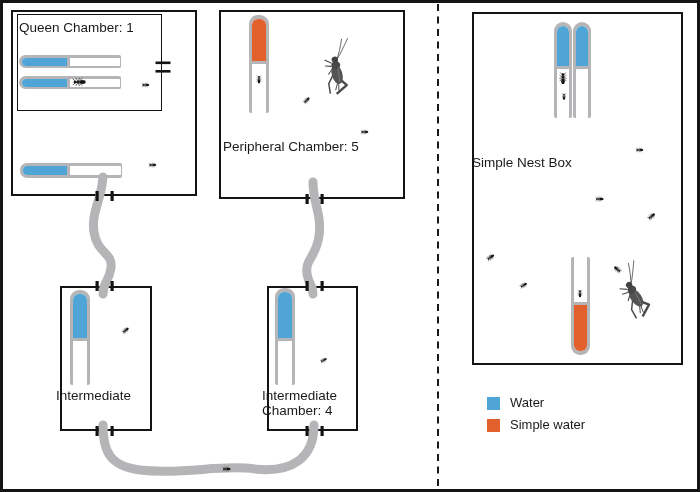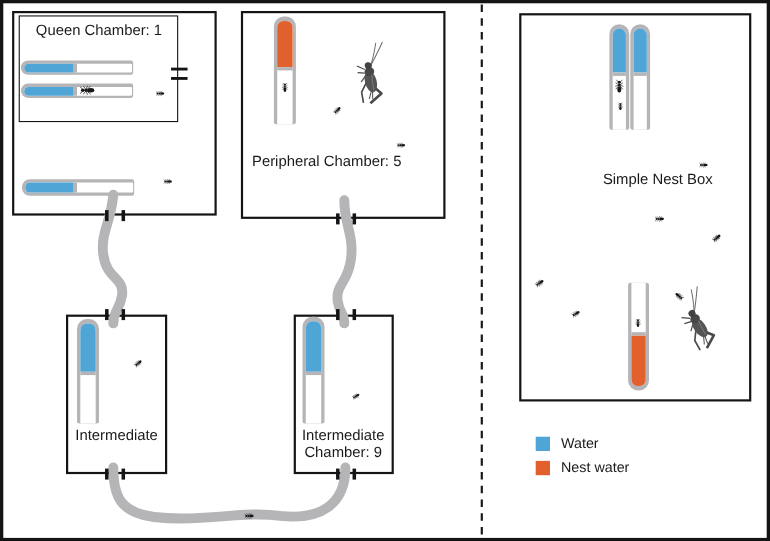--- a/index.html
+++ b/index.html
@@ -3,21 +3,21 @@
 <meta charset="utf-8">
 <style>
   html,body{margin:0;padding:0;background:#e8e8e8}
   #canvas{
     position:relative;width:700px;height:492px;background:#ffffff;
     font-family:"Liberation Sans",sans-serif;color:#1a1a1a;overflow:hidden;
   }
   #frame{position:absolute;inset:0;border:3px solid #141414;pointer-events:none;z-index:60}
   .box{position:absolute;border:2px solid #141414;box-sizing:border-box;background:transparent}
   .box.thin{border-width:1.5px}
-  .chamber-label{position:absolute;text-align:center;font-size:13.5px;line-height:15px;white-space:nowrap}
+  .chamber-label{position:absolute;text-align:left;font-size:13.5px;line-height:15px;white-space:nowrap}
   .legend-label{position:absolute;font-size:13px;line-height:14px;white-space:nowrap}
   .legend-swatch{position:absolute;width:13px;height:13px}
   .tube{position:absolute;background:#b5b5b7;z-index:10}
   .tube .bore{position:absolute;background:#ffffff}
   .tube .water{position:absolute}
   
   .tube-h{border-radius:7px 2px 2px 7px}
   .tube-h .bore{top:2.5px;bottom:2.5px;left:3px;right:1px;border-radius:4px 1px 1px 4px}
   .tube-h .water{top:2.5px;bottom:2.5px;left:3px;width:45px;border-radius:4px 0 0 4px}
   .tube-h .water::after{content:"";position:absolute;right:-2.5px;top:0;bottom:0;width:2.5px;background:#b5b5b7}
@@ -41,27 +41,27 @@
 <div id="canvas">
 
   <div class="box" style="left:11px;top:10px;width:186px;height:186px"></div>
   <div class="box thin" style="left:17px;top:14px;width:145px;height:97px"></div>
   <div class="box" style="left:219px;top:10px;width:186px;height:189px"></div>
   <div class="box" style="left:60px;top:286px;width:92px;height:145px"></div>
   <div class="box" style="left:267px;top:286px;width:91px;height:145px"></div>
   <div class="box" style="left:472px;top:12px;width:211px;height:353px"></div>
 
   <div class="chamber-label" style="left:19px;top:20px;width:142px">Queen Chamber: 1</div>
-  <div class="chamber-label" style="left:204px;top:139px;width:186px">Peripheral Chamber: 5</div>
+  <div class="chamber-label" style="left:223px;top:139px;width:186px">Peripheral Chamber: 5</div>
   <div class="chamber-label" style="left:56px;top:388px;width:100px">
     <div>Intermediate</div>
   </div>
   <div class="chamber-label" style="left:262px;top:388px;width:100px">
     <div>Intermediate</div>
-    <div>Chamber: 9</div>
+    <div>Chamber: 4</div>
   </div>
   <div class="chamber-label" style="left:472px;top:155px;width:252px">Simple Nest Box</div>
 
   <div class="tube tube-h" style="left:19px;top:55px;width:102px;height:13px">
     <div class="bore"></div>
     <div class="water" style="background: rgb(79, 165, 214);"></div>
   </div>
   <div class="tube tube-h" style="left:19px;top:76px;width:102px;height:13px">
     <div class="bore"></div>
     <div class="water" style="background: rgb(79, 165, 214);"></div>
@@ -97,21 +97,21 @@
   </div>
 
   <div class="tube tube-vb" style="left:571px;top:257px;width:19px;height:98px">
     <div class="bore"></div>
     <div class="water" style="height: 46px; background: rgb(226, 96, 44);"></div>
   </div>
 
   <div class="legend-swatch" style="left: 487px; top: 397px; background: rgb(79, 165, 214);"></div>
   <div class="legend-label" style="left:510px;top:396px">Water</div>
   <div class="legend-swatch" style="left: 487px; top: 419px; background: rgb(226, 96, 44);"></div>
-  <div class="legend-label" style="left:510px;top:418px">Nest water</div>
+  <div class="legend-label" style="left:510px;top:418px">Simple water</div>
 
   <svg id="overlay" width="700" height="492" viewBox="0 0 700 492" xmlns="http://www.w3.org/2000/svg" xmlns:xlink="http://www.w3.org/1999/xlink">
     <defs>
       <g id="ant">
         <g stroke="#161616" stroke-width="0.7" fill="none">
           <line x1="-2" y1="-0.5" x2="-4.5" y2="-4"></line>
           <line x1="-2" y1="-0.5" x2="-0.5" y2="-4.3"></line>
           <line x1="-1.6" y1="-0.3" x2="2.5" y2="-3.8"></line>
           <line x1="-2" y1="0.5" x2="-4.5" y2="4"></line>
           <line x1="-2" y1="0.5" x2="-0.5" y2="4.3"></line>

